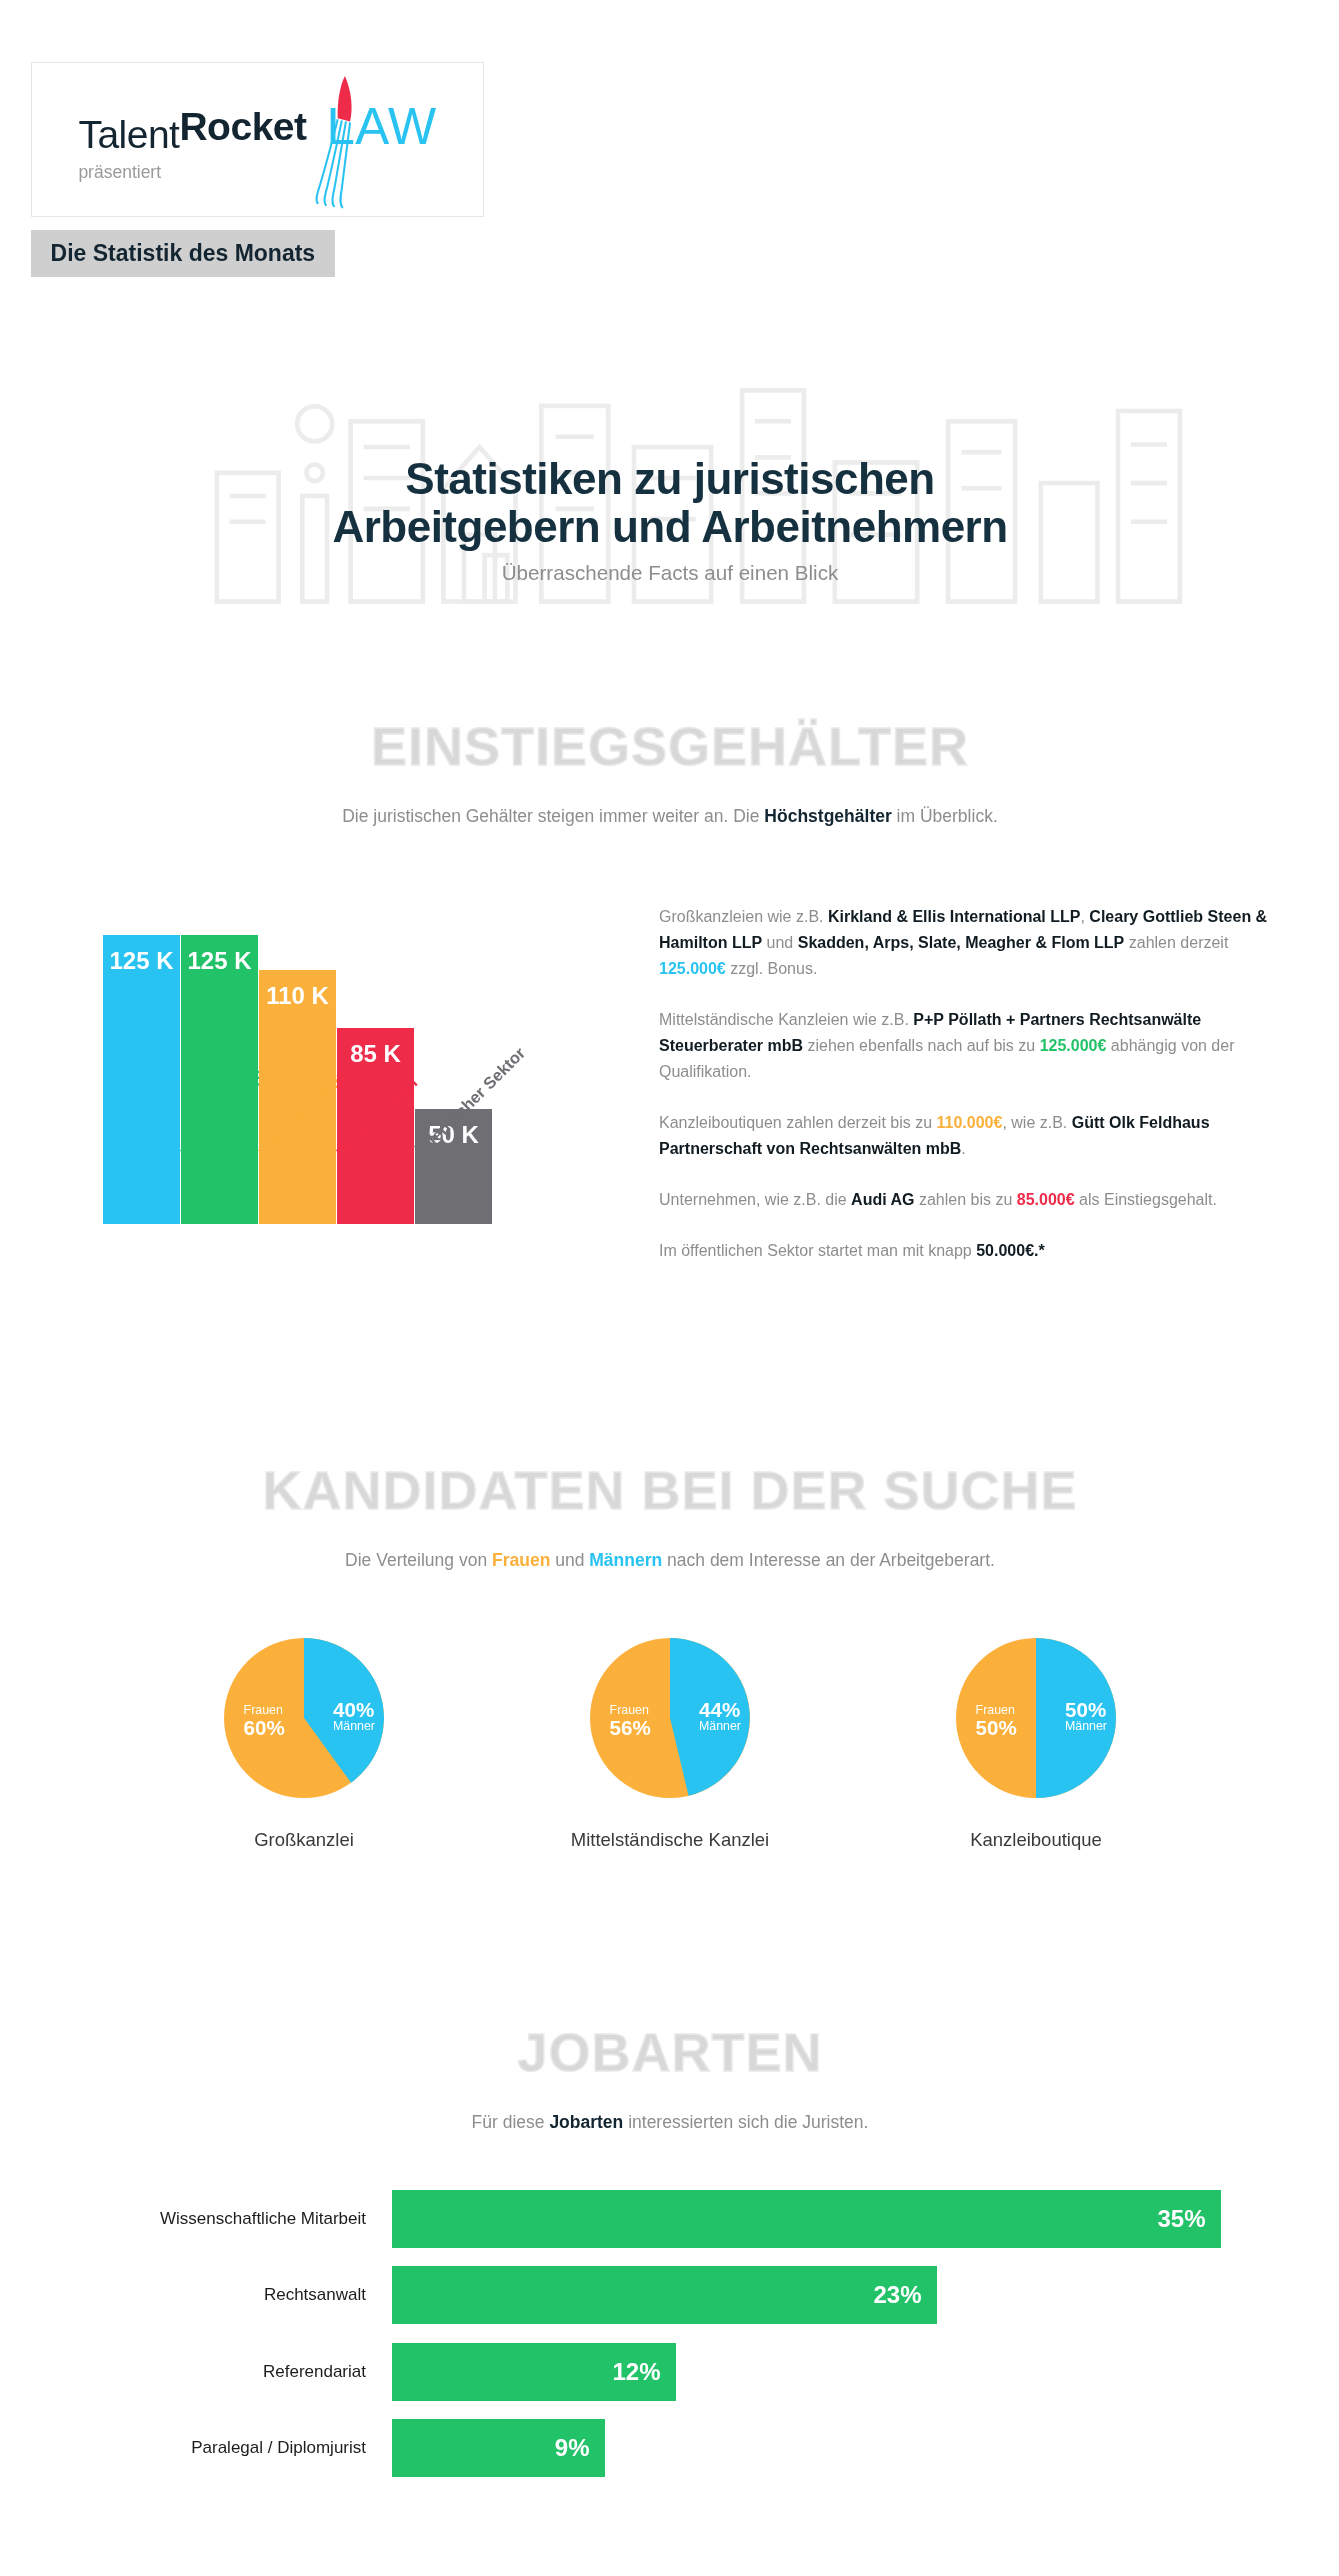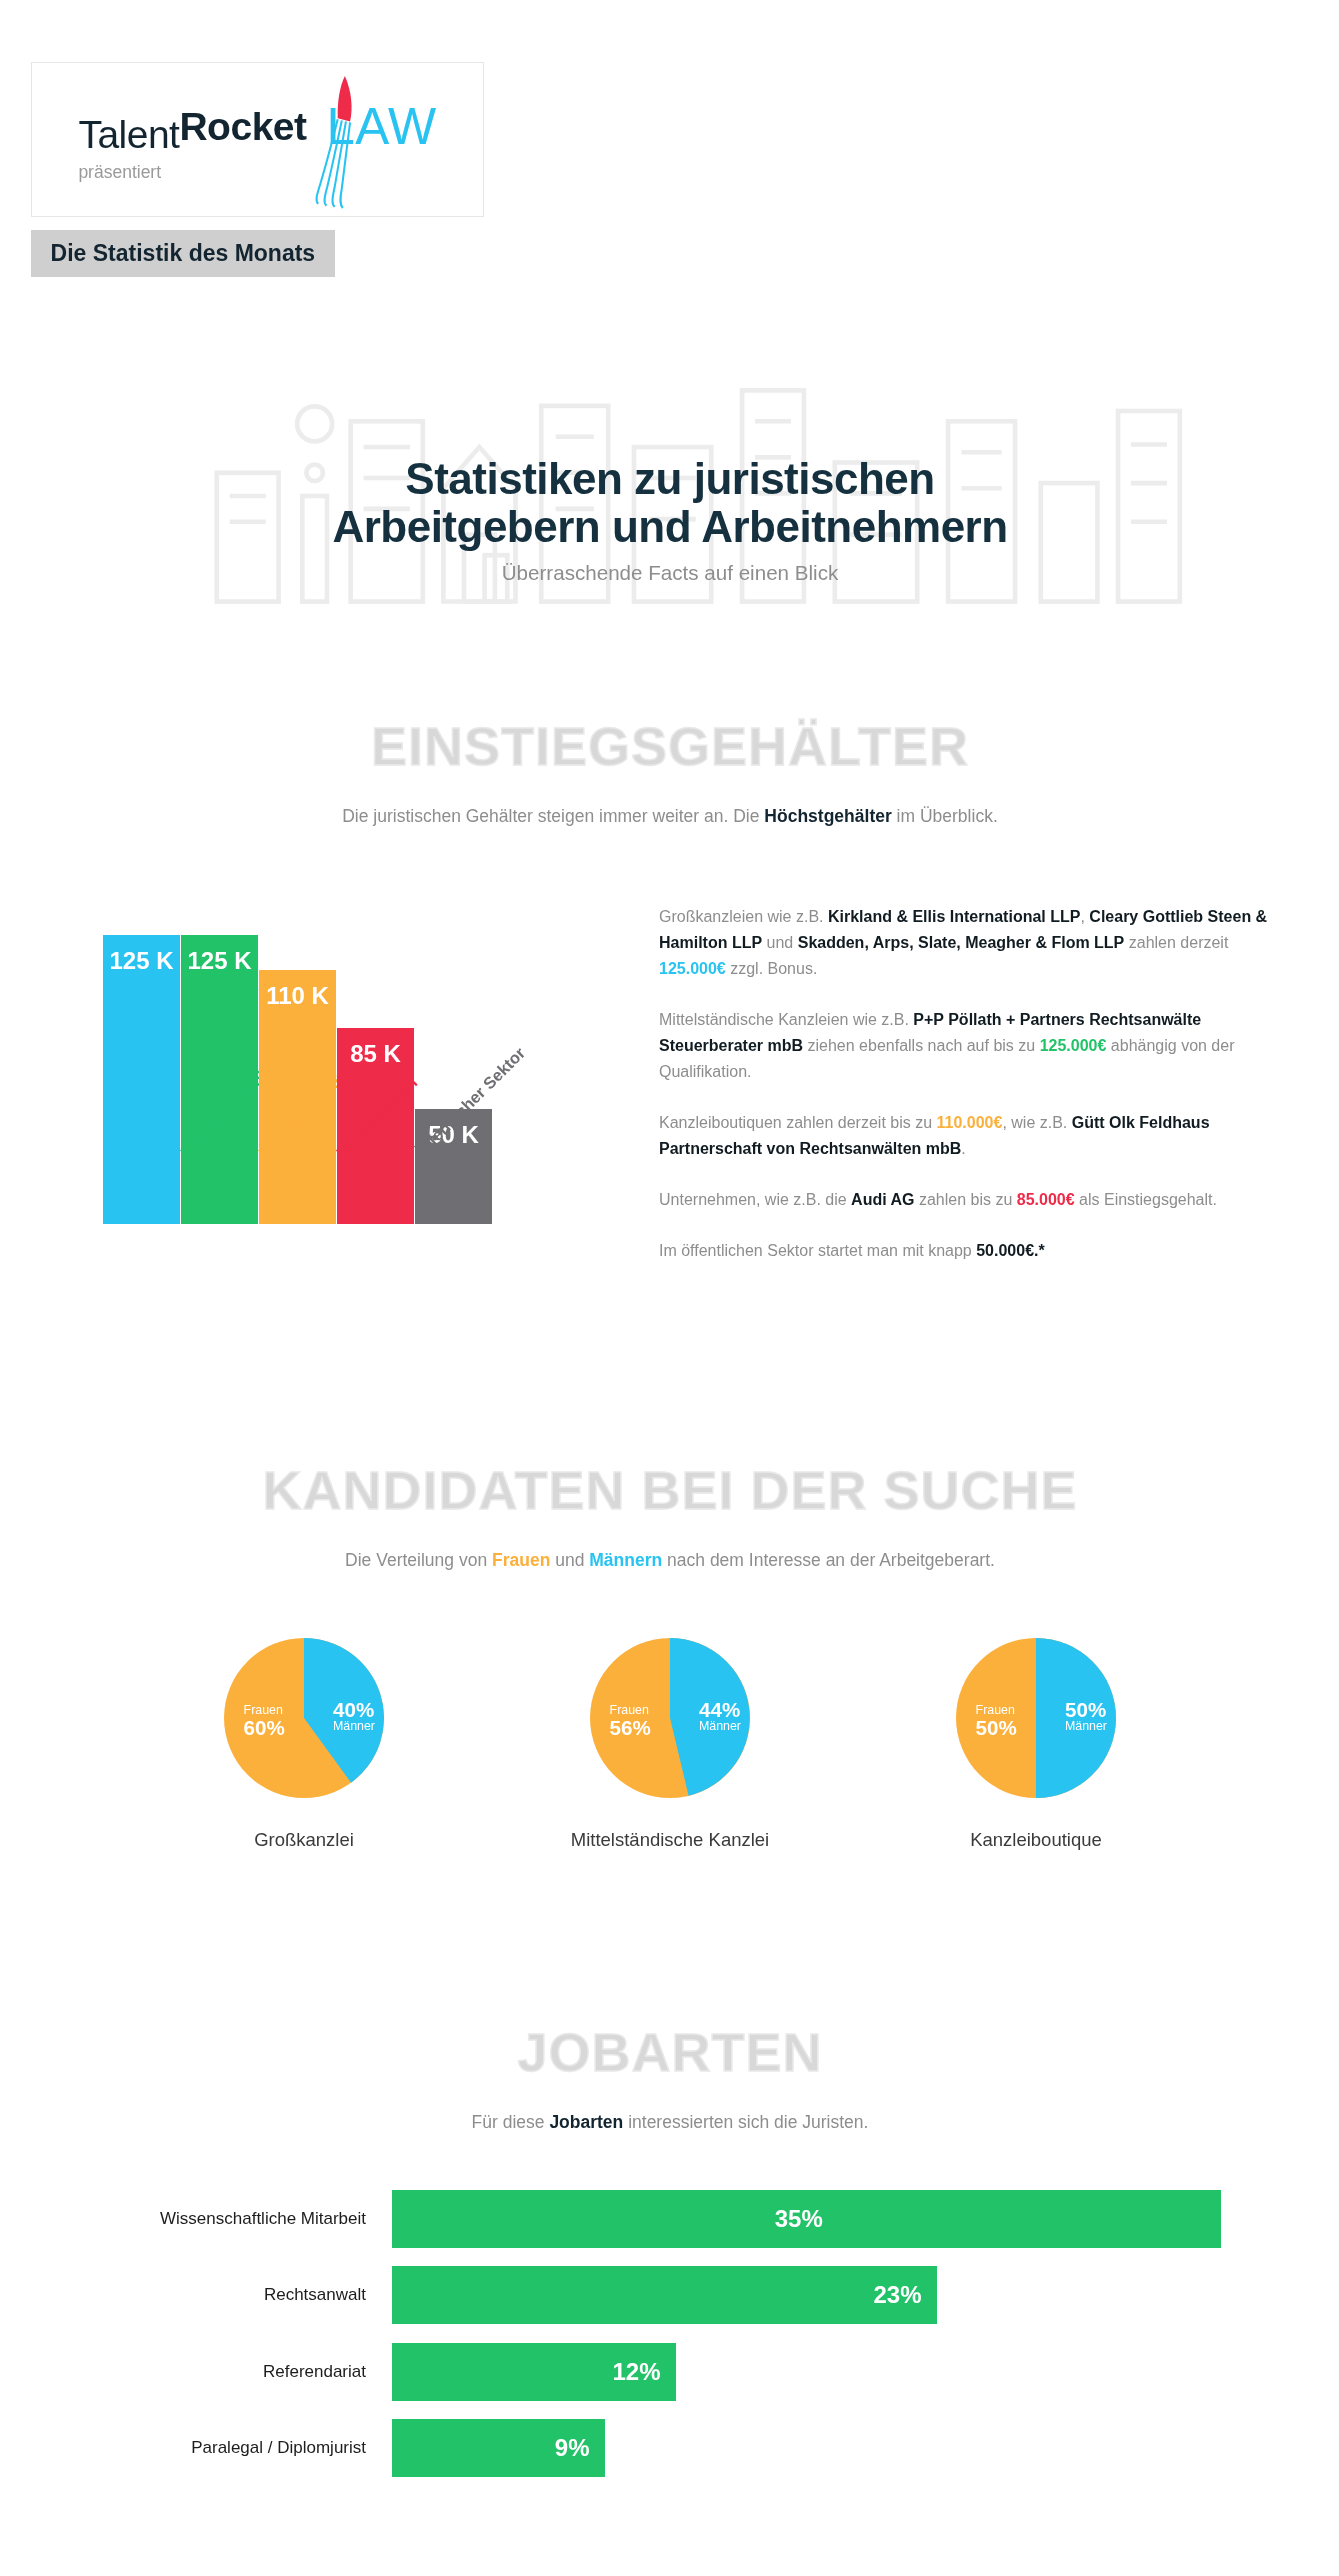--- a/index.html
+++ b/index.html
@@ -301,21 +301,21 @@
 
   <div style="margin-top:170px;">
     <div class="sec-head">JOBARTEN</div>
     <div class="sec-sub">
       <span>Für diese </span><b>Jobarten</b><span> interessierten sich die Juristen.</span>
     </div>
 
     <div class="job-chart">
       <div class="job-row">
         <div class="job-label">Wissenschaftliche Mitarbeit</div>
-        <div class="job-bar" style="width:829px;justify-content:center;">
+        <div class="job-bar" style="width:829px;">
           <span class="job-val">35%</span>
         </div>
       </div>
       <div class="job-row">
         <div class="job-label">Rechtsanwalt</div>
         <div class="job-bar" style="width:545px;">
           <span class="job-val">23%</span>
         </div>
       </div>
       <div class="job-row">

